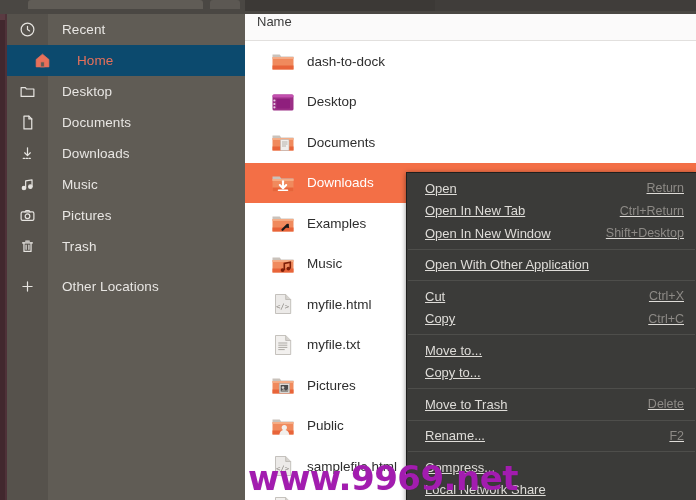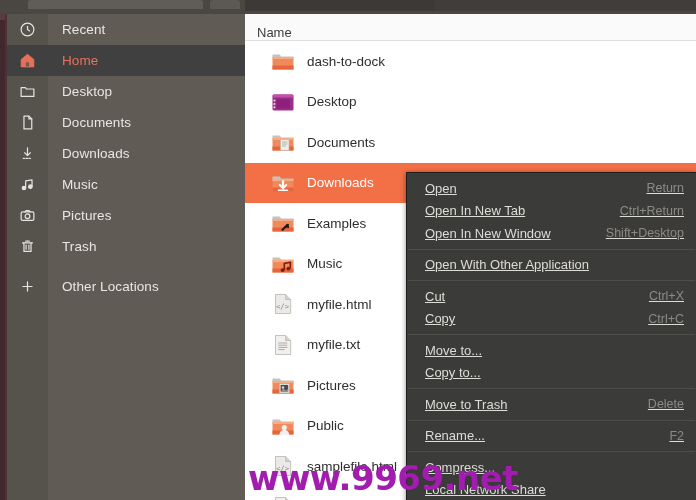--- a/index.html
+++ b/index.html
@@ -92,41 +92,41 @@
     display: flex;
     align-items: center;
     justify-content: center;
     flex: none;
   }
   .sb-item .sb-lbl {
     padding-left: 14px;
     white-space: nowrap;
     letter-spacing: 0.1px;
   }
-  .sb-item.selected { background: #404040; }
+  .sb-item.selected { background: #0c4a6e; padding-left: 15px; }
   .sb-item.selected .sb-lbl { color: #e8705a; }
   .sb-item.selected .sb-ic svg { fill: #e8705a; stroke: #e8705a; }
 
   .sb-gap { height: 9px; }
   .sb-item svg { display: block; }
 
   
   .pane {
     position: absolute; left: 245px; top: 14px;
     width: 451px; height: 486px;
     background: #ffffff;
     z-index: 10;
   }
   .col-header {
     position: relative;
     height: 27px;
     background: #fbfafa;
     border-bottom: 1px solid #e2e0de;
     display: flex;
-    align-items: flex-end;
+    align-items: flex-start;
   }
   .col-header .hdr-txt {
     padding-left: 12px;
     font-size: 13px;
     color: #3b3b3b;
   }
   .file-list { position: relative; }
   .file-row {
     height: 40.5px;
     display: flex;

